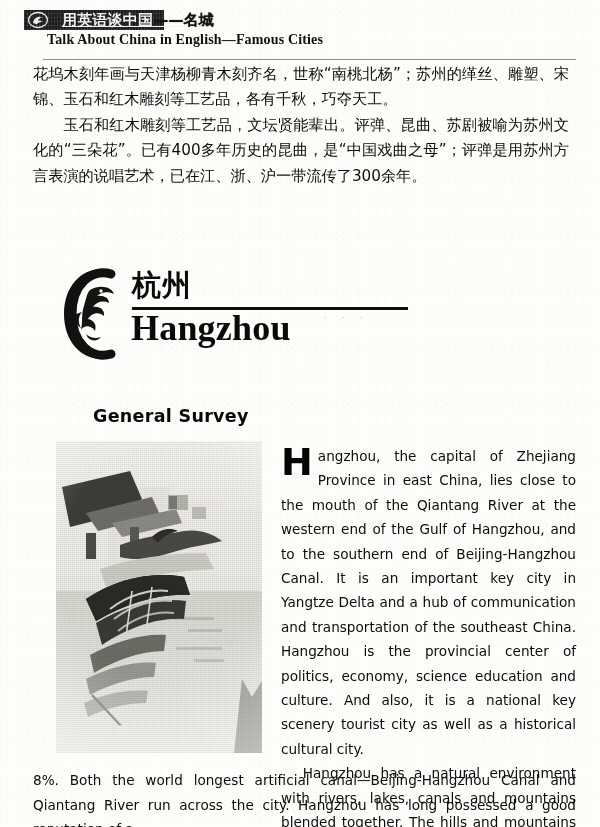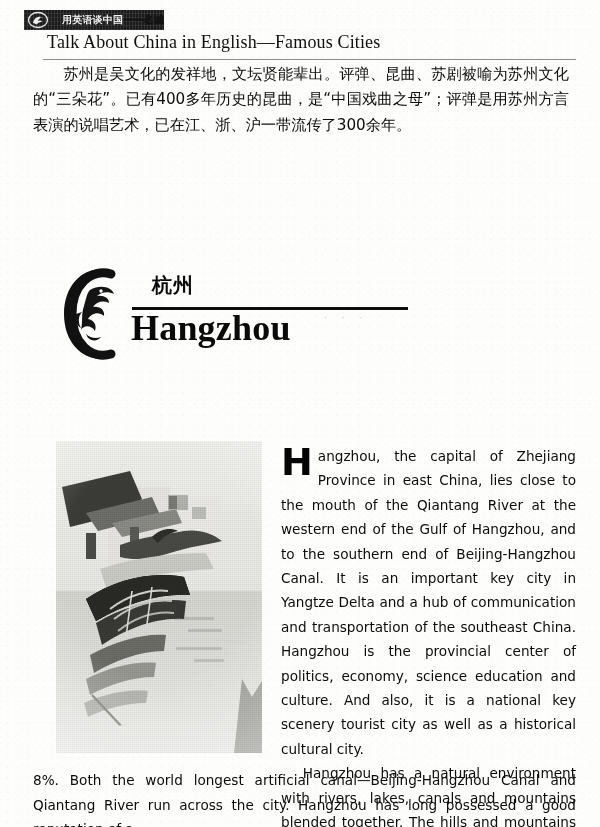--- a/index.html
+++ b/index.html
@@ -53,37 +53,38 @@
     height: 18px;
   }
   .runhead-cn {
     position: absolute;
     left: 62px;
     top: 0px;
     width: 230px;
     height: 20px;
     font-family: "DejaVu Sans", sans-serif;
     font-weight: 700;
-    font-size: 10px;
+    font-size: 15px;
     line-height: 20px;
     letter-spacing: 0.2px;
     color: #f2f2f2;
     white-space: nowrap;
     text-shadow: 0 0 1px rgba(0,0,0,0.9);
+    text-decoration: underline;
   }
   .runhead-cn .tail {
     color: #141414;
   }
   .runhead-en {
     position: absolute;
     left: 47px;
     top: 22px;
     font-family: "Liberation Serif", serif;
-    font-weight: 400;
-    font-size: 18px;
+    font-weight: 700;
+    font-size: 14px;
     letter-spacing: 0.15px;
     color: #101010;
     white-space: nowrap;
   }
   .runhead-rule {
     position: absolute;
     left: 43px;
     top: 49px;
     width: 533px;
     height: 1px;
@@ -124,25 +125,24 @@
     top: 2px;
     width: 72px;
     height: 108px;
   }
   .city-cn {
     position: absolute;
     left: 76px;
     top: 10px;
     font-family: "DejaVu Sans", sans-serif;
     font-weight: 700;
-    font-size: 20px;
+    font-size: 29px;
     line-height: 34px;
     letter-spacing: 1px;
     color: #0a0a0a;
-    margin-left: 20px;
   }
   .city-rule {
     position: absolute;
     left: 76px;
     top: 49px;
     width: 276px;
     height: 3px;
     background: #0d0d0d;
   }
   .city-en {
@@ -268,21 +268,22 @@
     </svg>
 
     <div class="runhead-cn"><span>用英语谈中国</span><span class="tail">——名城</span></div>
 
     <div class="runhead-en">Talk About China in English—Famous Cities</div>
 
     <div class="runhead-rule"></div>
   </div>
 
   <div class="cn-body">
-    <p class="indent">苏州是吴文化的发祥地，文坛贤能辈出。评弹、昆曲、苏剧被喻为苏州文化的“三朵花”。已有400多年历史的昆曲，是“中国戏曲之母”；评弹是用苏州方言表演的说唱艺术，已在江、浙、沪一带流传了300余年。</p>
+    <p>花坞木刻年画与天津杨柳青木刻齐名，世称“南桃北杨”；苏州的缂丝、雕塑、宋锦、玉石和红木雕刻等工艺品，各有千秋，巧夺天工。</p>
+    <p class="indent">玉石和红木雕刻等工艺品，文坛贤能辈出。评弹、昆曲、苏剧被喻为苏州文化的“三朵花”。已有400多年历史的昆曲，是“中国戏曲之母”；评弹是用苏州方言表演的说唱艺术，已在江、浙、沪一带流传了300余年。</p>
   </div>
 
   <div class="city-title">
 
     <svg class="city-emblem" viewBox="0 0 72 108">
       <path d="M58 12 C34 2, 8 20, 8 54 C8 88, 34 106, 58 96
                C38 98, 18 82, 18 54 C18 26, 38 10, 58 12 Z" fill="#111"></path>
       <path d="M55 14 C36 8, 16 24, 16 54 C16 84, 36 100, 55 94" fill="none" stroke="#111" stroke-width="9" stroke-linecap="round"></path>
       <path d="M34 30 C44 24, 56 27, 58 34 C52 31, 45 32, 41 36
                C48 35, 53 38, 53 43 C47 40, 40 42, 37 47
@@ -293,20 +294,21 @@
       <circle cx="45" cy="31" r="1.7" fill="#fff"></circle>
       <path d="M30 74 C34 78, 40 79, 45 77 C41 82, 33 82, 30 74 Z" fill="#141414"></path>
     </svg>
 
     <div class="city-cn">杭州</div>
     <div class="city-rule"></div>
     <div class="city-en">Hangzhou</div>
     <div class="ghost-marks">· · ·</div>
   </div>
 
+  <div class="section-head">General Survey</div>
 
   <div class="photo">
     <svg class="photo-inner" viewBox="0 0 206 312" preserveAspectRatio="none">
       <defs>
         <linearGradient id="sky" x1="0" y1="0" x2="0" y2="1">
           <stop offset="0%" stop-color="#f4f4f1"></stop>
           <stop offset="100%" stop-color="#e6e6e2"></stop>
         </linearGradient>
         <linearGradient id="water" x1="0" y1="0" x2="0" y2="1">
           <stop offset="0%" stop-color="#d9d9d4"></stop>

